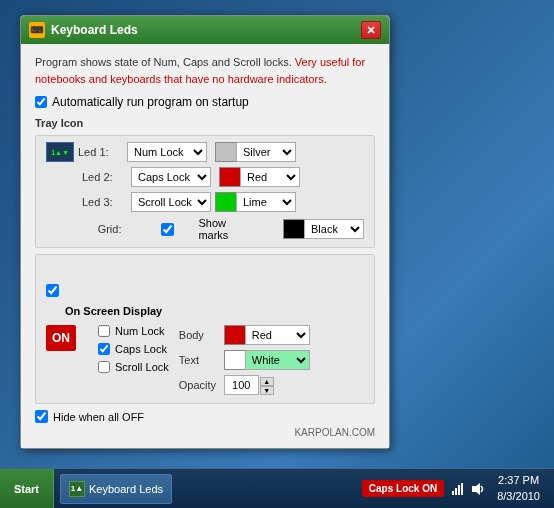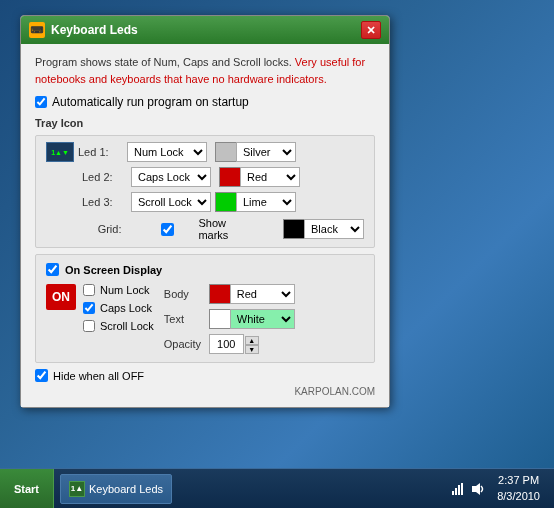--- a/index.html
+++ b/index.html
@@ -493,26 +493,26 @@
               <option>Lime</option>
               <option selected="">Black</option>
             </select>
           </div>
         </div>
       </div>
 
       <div class="osd-section">
         <div class="osd-header">
           <input type="checkbox" checked="" style="">
-          <span style="font-size:11px;font-weight:bold;">On Screen Display</span>
+          <span style="font-size:11px;font-weight:bold;margin-top:42px;">On Screen Display</span>
         </div>
 
         <div class="osd-content">
 
-          <div style="display:flex;align-items:flex-start;gap:1px;">
+          <div style="display:flex;align-items:flex-start;gap:16px;">
             <div class="on-badge">ON</div>
             <div class="osd-left">
               <div class="checkbox-row" style="margin-bottom:3px;">
                 <input type="checkbox" style="">
                 <span style="font-size:11px;">Num Lock</span>
               </div>
               <div class="checkbox-row" style="margin-bottom:3px;">
                 <input type="checkbox" checked="" style="">
                 <span style="font-size:11px;">Caps Lock</span>
               </div>
@@ -584,20 +584,21 @@
 
     <div class="taskbar-items">
       <div class="taskbar-item">
         <div class="tray-icon-small">1▲</div>
         <span>Keyboard Leds</span>
       </div>
     </div>
 
     <div class="taskbar-tray">
 
+      <div class="caps-lock-on">Caps Lock ON</div>
 
       <div class="tray-icon">
         <svg viewBox="0 0 16 16" fill="white">
             <rect x="1" y="10" width="2" height="4"></rect>
             <rect x="4" y="7" width="2" height="7"></rect>
             <rect x="7" y="4" width="2" height="10"></rect>
             <rect x="10" y="2" width="2" height="12"></rect>
           </svg>
       </div>
       <div class="tray-icon">

